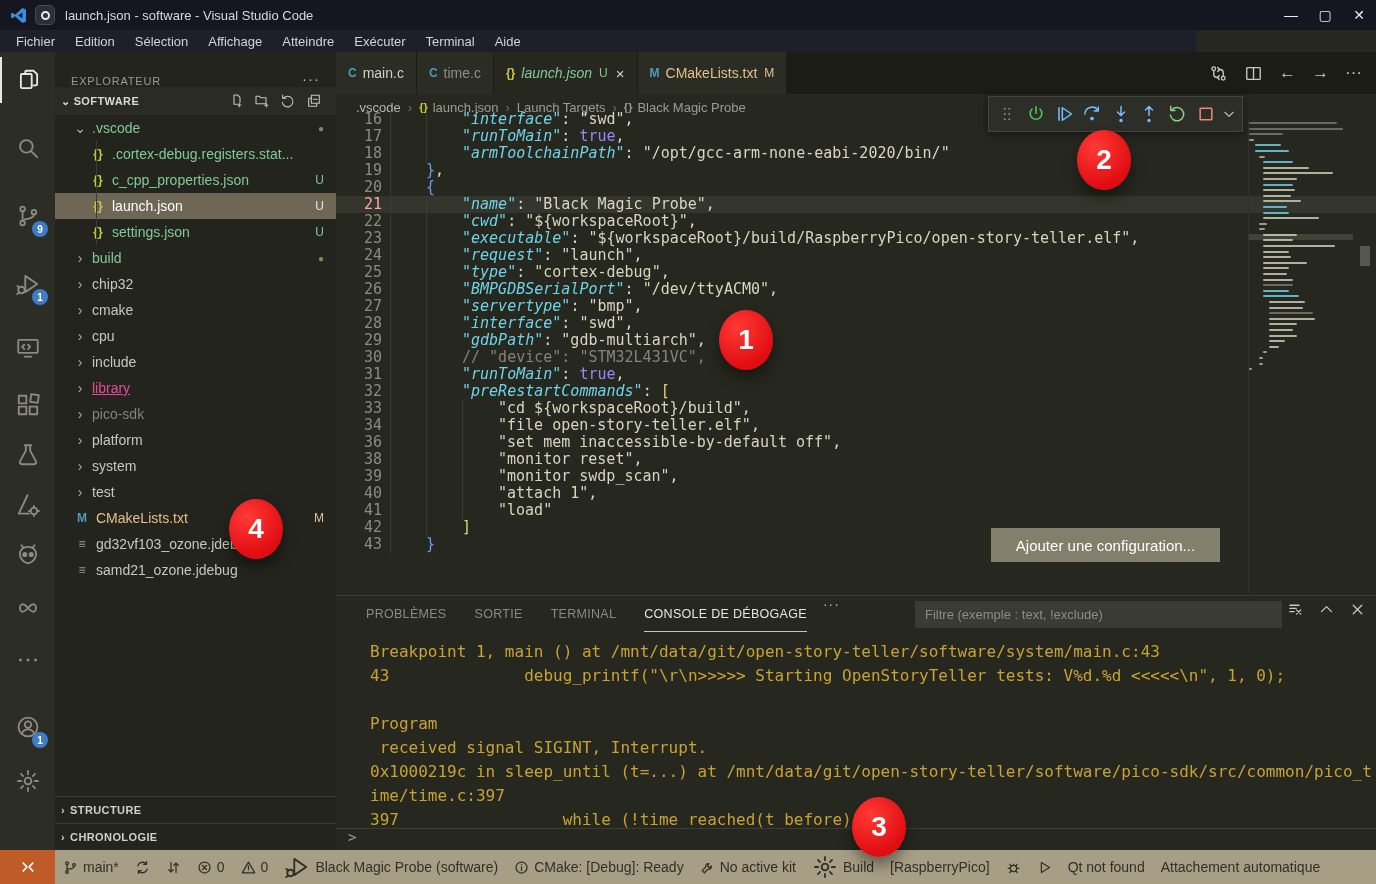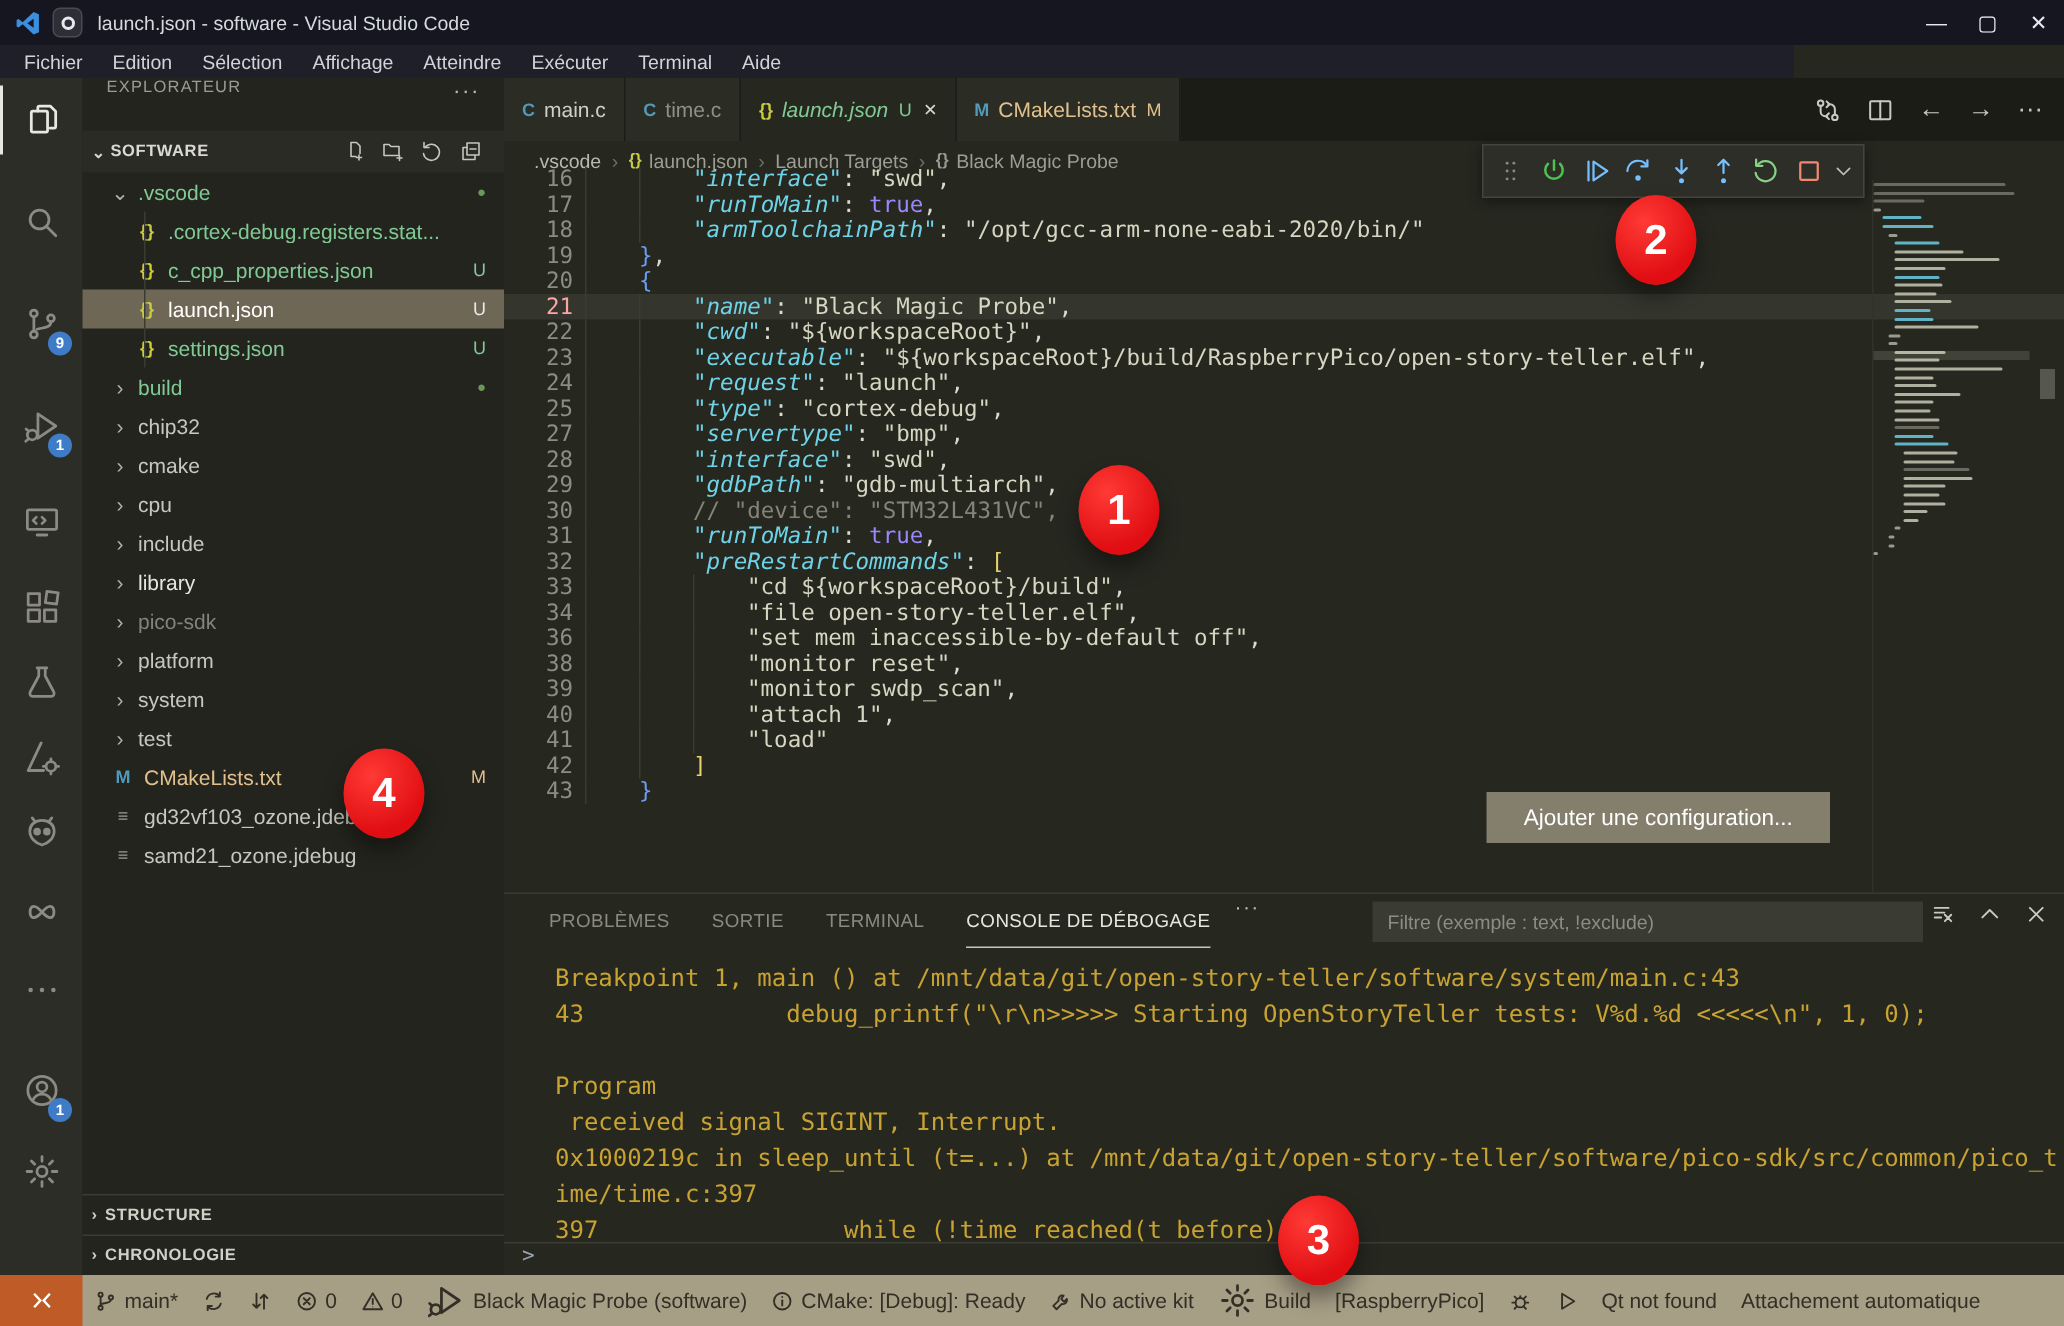--- a/index.html
+++ b/index.html
@@ -28,21 +28,21 @@
   .act-item { position:absolute; left:0; width:55px; height:46px; display:flex;
     align-items:center; justify-content:center; color:#8b8b83; }
   .act-item.active { color:#e8e8e2; border-left:2px solid #e8e8e2; }
   .act-badge { position:absolute; right:7px; bottom:2px; min-width:16px; height:16px; border-radius:8px;
     background:var(--badge-blue); color:#fff; font-size:10px; display:flex; align-items:center;
     justify-content:center; padding:0 3px; font-weight:bold; }
 
   
   #sidebar { position:absolute; left:55px; top:52px; width:281px; height:798px; background:#23241d;
     color:#c4c4ba; }
-  #sidebar-title { height:35px; display:flex; align-items:flex-start; padding:0 16px; font-size:11px;
+  #sidebar-title { height:35px; display:flex; align-items:flex-end; padding:0 16px; font-size:11px;
     letter-spacing:.8px; color:#9b9b92; }
   #sidebar-title .dots { margin-left:auto; font-size:15px; color:#b9b9b0; letter-spacing:1px; }
   #section-header { height:28px; display:flex; align-items:center; padding:0 4px 0 4px;
     font-size:11px; font-weight:bold; color:#dadad0; letter-spacing:.4px; background:#2a2b24; }
   #section-header .chev { margin:0 3px 0 2px; }
   #section-actions { margin-left:auto; display:flex; gap:10px; padding-right:10px; color:#c6c6bd; }
   .tree { font-size:14px; }
   .tree-row { height:26px; display:flex; align-items:center; position:relative; }
   .tree-row.selected { background:#6e6756; color:#ffffff; }
   .tree-row .chev { color:#b0b0a7; font-size:14px; width:14px; text-align:center; }
@@ -343,21 +343,21 @@
       <div class="tree-row" style="padding-left: 18px;">
         <span class="chev">›</span>
         <span class="lbl" style="color: rgb(199, 199, 189);">cpu</span>
       </div>
       <div class="tree-row" style="padding-left: 18px;">
         <span class="chev">›</span>
         <span class="lbl" style="color: rgb(199, 199, 189);">include</span>
       </div>
       <div class="tree-row" style="padding-left: 18px;">
         <span class="chev">›</span>
-        <span class="lbl" style="color: #e5e5e5;">library</span>
+        <span class="lbl" style="color: #ec4899; text-decoration: underline;">library</span>
       </div>
       <div class="tree-row" style="padding-left: 18px;">
         <span class="chev">›</span>
         <span class="lbl" style="color: rgb(131, 131, 123);">pico-sdk</span>
       </div>
       <div class="tree-row" style="padding-left: 18px;">
         <span class="chev">›</span>
         <span class="lbl" style="color: rgb(199, 199, 189);">platform</span>
       </div>
       <div class="tree-row" style="padding-left: 18px;">
@@ -449,20 +449,21 @@
     <div class="cl"><span class="ln">16</span><i class="iguide" style="left: 54px;"></i><i class="iguide" style="left: 90px;"></i><span class="txt" style="padding-left: 72px;"><span class="tk-k">"interface"</span><span class="tk-p">: </span><span class="tk-s">"swd"</span><span class="tk-p">,</span></span></div>
     <div class="cl"><span class="ln">17</span><i class="iguide" style="left: 54px;"></i><i class="iguide" style="left: 90px;"></i><span class="txt" style="padding-left: 72px;"><span class="tk-k">"runToMain"</span><span class="tk-p">: </span><span class="tk-b">true</span><span class="tk-p">,</span></span></div>
     <div class="cl"><span class="ln">18</span><i class="iguide" style="left: 54px;"></i><i class="iguide" style="left: 90px;"></i><span class="txt" style="padding-left: 72px;"><span class="tk-k">"armToolchainPath"</span><span class="tk-p">: </span><span class="tk-s">"/opt/gcc-arm-none-eabi-2020/bin/"</span></span></div>
     <div class="cl"><span class="ln">19</span><i class="iguide" style="left: 54px;"></i><span class="txt" style="padding-left: 36px;"><span class="tk-u">}</span><span class="tk-p">,</span></span></div>
     <div class="cl"><span class="ln">20</span><i class="iguide" style="left: 54px;"></i><span class="txt" style="padding-left: 36px;"><span class="tk-u">{</span></span></div>
     <div class="cl current"><span class="ln">21</span><i class="iguide" style="left: 54px;"></i><i class="iguide" style="left: 90px;"></i><span class="txt" style="padding-left: 72px;"><span class="tk-k">"name"</span><span class="tk-p">: </span><span class="tk-s">"Black Magic Probe"</span><span class="tk-p">,</span></span></div>
     <div class="cl"><span class="ln">22</span><i class="iguide" style="left: 54px;"></i><i class="iguide" style="left: 90px;"></i><span class="txt" style="padding-left: 72px;"><span class="tk-k">"cwd"</span><span class="tk-p">: </span><span class="tk-s">"${workspaceRoot}"</span><span class="tk-p">,</span></span></div>
     <div class="cl"><span class="ln">23</span><i class="iguide" style="left: 54px;"></i><i class="iguide" style="left: 90px;"></i><span class="txt" style="padding-left: 72px;"><span class="tk-k">"executable"</span><span class="tk-p">: </span><span class="tk-s">"${workspaceRoot}/build/RaspberryPico/open-story-teller.elf"</span><span class="tk-p">,</span></span></div>
     <div class="cl"><span class="ln">24</span><i class="iguide" style="left: 54px;"></i><i class="iguide" style="left: 90px;"></i><span class="txt" style="padding-left: 72px;"><span class="tk-k">"request"</span><span class="tk-p">: </span><span class="tk-s">"launch"</span><span class="tk-p">,</span></span></div>
     <div class="cl"><span class="ln">25</span><i class="iguide" style="left: 54px;"></i><i class="iguide" style="left: 90px;"></i><span class="txt" style="padding-left: 72px;"><span class="tk-k">"type"</span><span class="tk-p">: </span><span class="tk-s">"cortex-debug"</span><span class="tk-p">,</span></span></div>
+    <div class="cl"><span class="ln">26</span><i class="iguide" style="left: 54px;"></i><i class="iguide" style="left: 90px;"></i><span class="txt" style="padding-left: 72px;"><span class="tk-k">"BMPGDBSerialPort"</span><span class="tk-p">: </span><span class="tk-s">"/dev/ttyACM0"</span><span class="tk-p">,</span></span></div>
     <div class="cl"><span class="ln">27</span><i class="iguide" style="left: 54px;"></i><i class="iguide" style="left: 90px;"></i><span class="txt" style="padding-left: 72px;"><span class="tk-k">"servertype"</span><span class="tk-p">: </span><span class="tk-s">"bmp"</span><span class="tk-p">,</span></span></div>
     <div class="cl"><span class="ln">28</span><i class="iguide" style="left: 54px;"></i><i class="iguide" style="left: 90px;"></i><span class="txt" style="padding-left: 72px;"><span class="tk-k">"interface"</span><span class="tk-p">: </span><span class="tk-s">"swd"</span><span class="tk-p">,</span></span></div>
     <div class="cl"><span class="ln">29</span><i class="iguide" style="left: 54px;"></i><i class="iguide" style="left: 90px;"></i><span class="txt" style="padding-left: 72px;"><span class="tk-k">"gdbPath"</span><span class="tk-p">: </span><span class="tk-s">"gdb-multiarch"</span><span class="tk-p">,</span></span></div>
     <div class="cl"><span class="ln">30</span><i class="iguide" style="left: 54px;"></i><i class="iguide" style="left: 90px;"></i><span class="txt" style="padding-left: 72px;"><span class="tk-c">// "device": "STM32L431VC",</span></span></div>
     <div class="cl"><span class="ln">31</span><i class="iguide" style="left: 54px;"></i><i class="iguide" style="left: 90px;"></i><span class="txt" style="padding-left: 72px;"><span class="tk-k">"runToMain"</span><span class="tk-p">: </span><span class="tk-b">true</span><span class="tk-p">,</span></span></div>
     <div class="cl"><span class="ln">32</span><i class="iguide" style="left: 54px;"></i><i class="iguide" style="left: 90px;"></i><span class="txt" style="padding-left: 72px;"><span class="tk-k">"preRestartCommands"</span><span class="tk-p">: </span><span class="tk-y">[</span></span></div>
     <div class="cl"><span class="ln">33</span><i class="iguide" style="left: 54px;"></i><i class="iguide" style="left: 90px;"></i><i class="iguide" style="left: 126px;"></i><span class="txt" style="padding-left: 108px;"><span class="tk-s">"cd ${workspaceRoot}/build"</span><span class="tk-p">,</span></span></div>
     <div class="cl"><span class="ln">34</span><i class="iguide" style="left: 54px;"></i><i class="iguide" style="left: 90px;"></i><i class="iguide" style="left: 126px;"></i><span class="txt" style="padding-left: 108px;"><span class="tk-s">"file open-story-teller.elf"</span><span class="tk-p">,</span></span></div>
     <div class="cl"><span class="ln">36</span><i class="iguide" style="left: 54px;"></i><i class="iguide" style="left: 90px;"></i><i class="iguide" style="left: 126px;"></i><span class="txt" style="padding-left: 108px;"><span class="tk-s">"set mem inaccessible-by-default off"</span><span class="tk-p">,</span></span></div>
     <div class="cl"><span class="ln">38</span><i class="iguide" style="left: 54px;"></i><i class="iguide" style="left: 90px;"></i><i class="iguide" style="left: 126px;"></i><span class="txt" style="padding-left: 108px;"><span class="tk-s">"monitor reset"</span><span class="tk-p">,</span></span></div>

